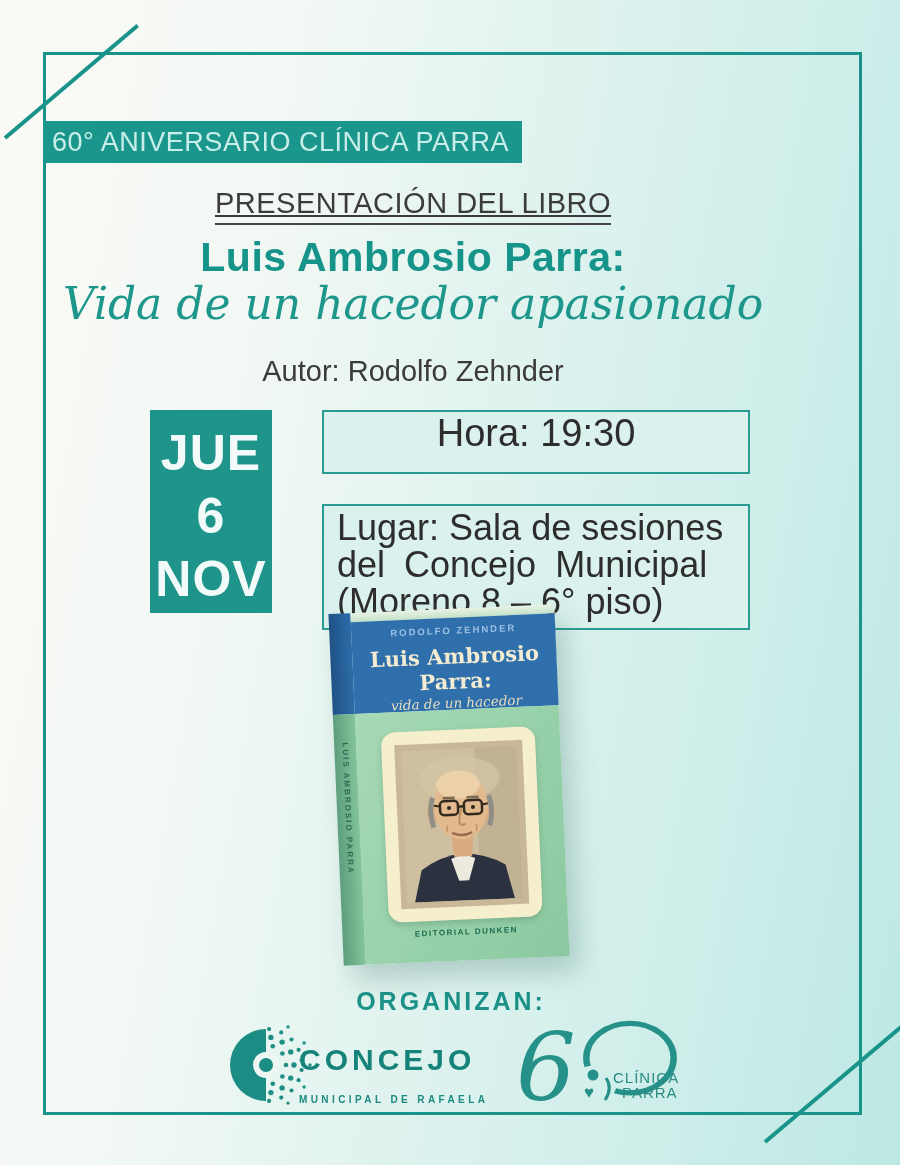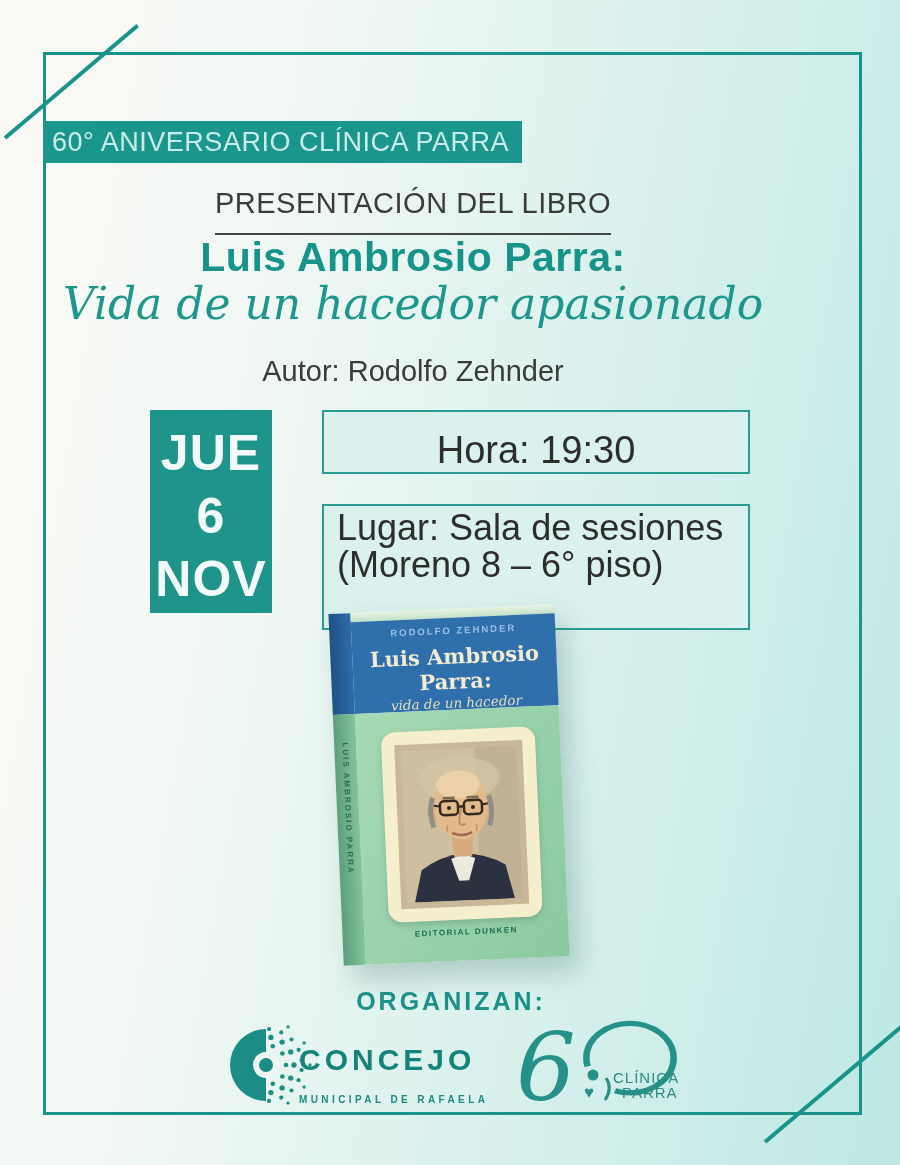--- a/index.html
+++ b/index.html
@@ -17,35 +17,35 @@
   .diag-br{left:765px;top:1140px;width:178px;transform:rotate(-40.2deg);}
   .banner{
     position:absolute;left:43px;top:121px;width:479px;height:42px;
     background:#1b968c;color:#c9eee9;font-size:27px;line-height:42px;
     padding-left:9px;letter-spacing:.5px;box-sizing:border-box;white-space:nowrap;
   }
   .center-col{position:absolute;left:43px;width:740px;text-align:center;}
   .center-col2{position:absolute;left:43px;width:816px;text-align:center;}
   .heading{
     display:inline-block;font-size:29px;color:#3b3b3b;letter-spacing:.5px;
-    border-bottom:2px solid #454545;padding-bottom:13px;
+    border-bottom:2px solid #454545;padding-bottom:3px;text-decoration:underline;
   }
   .book-title{font-size:41px;font-weight:bold;color:#16948a;letter-spacing:.5px;}
   .book-subtitle{font-family:"DejaVu Serif",serif;font-style:italic;font-size:44px;color:#1d968b;}
   .author-line{font-size:29px;color:#3b3b3b;}
   .date-box{
     position:absolute;left:150px;top:410px;width:122px;height:203px;
     background:#1f948b;color:#f2fbf9;text-align:center;font-weight:bold;
     font-size:50px;line-height:63px;padding-top:12px;letter-spacing:1px;box-sizing:border-box;
   }
   .info-box{
     position:absolute;left:322px;width:428px;border:2px solid #2a9b91;
     background:#daf1ed;color:#2d2d2d;box-sizing:border-box;
   }
-  .time-box{top:410px;height:64px;display:flex;align-items:flex-end;justify-content:center;font-size:38px;}
+  .time-box{top:410px;height:64px;display:flex;align-items:flex-start;justify-content:center;font-size:38px;}
   .loc-box{top:504px;height:126px;font-size:36px;line-height:37px;padding:3px 6px 0 13px;}
   .loc-l2{word-spacing:9px;}
   .book{
     position:absolute;left:336px;top:609px;width:226px;height:352px;
     transform:rotate(-2.5deg);display:flex;z-index:5;
     box-shadow:10px 16px 26px rgba(60,110,100,.28);
   }
   .spine{width:22px;display:flex;flex-direction:column;}
   .spine-blue{height:101px;background:linear-gradient(to right,#1f5286,#2d6ca8);}
   .spine-green{flex:1;background:linear-gradient(to right,#5d9f7e,#83c49a);position:relative;}
@@ -101,20 +101,21 @@
     <div>6</div>
     <div>NOV</div>
   </div>
 
   <div class="info-box time-box">
     <span>Hora: 19:30</span>
   </div>
 
   <div class="info-box loc-box">
     <div>Lugar: Sala de sesiones</div>
+    <div class="loc-l2">del Concejo Municipal</div>
     <div>(Moreno 8 – 6° piso)</div>
   </div>
 
   <div class="book">
     <div class="spine">
       <div class="spine-blue"></div>
       <div class="spine-green">
         <div class="spine-text">LUIS AMBROSIO PARRA</div>
       </div>
     </div>

